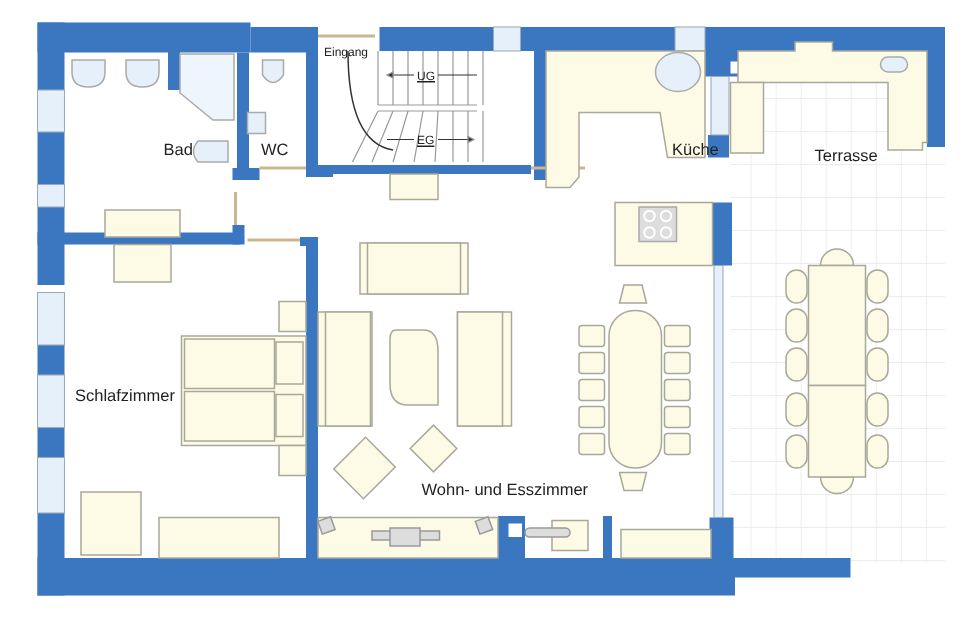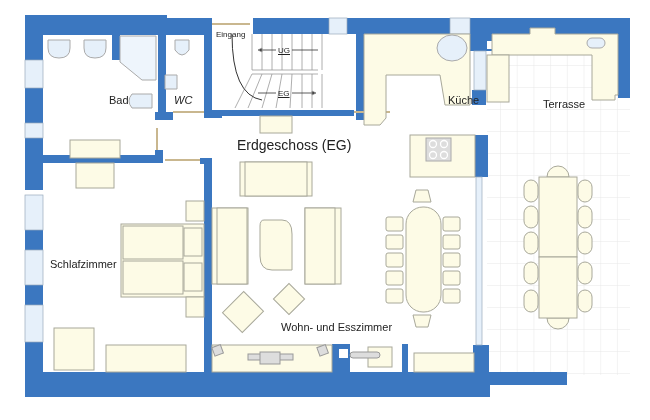--- a/index.html
+++ b/index.html
@@ -194,22 +194,21 @@
     <rect x="578" y="206" width="14" height="22" rx="7"></rect>
     <rect x="578" y="232" width="14" height="22" rx="7"></rect>
     <rect x="578" y="262" width="14" height="22" rx="7"></rect>
     <rect x="578" y="290" width="14" height="22" rx="7"></rect>
     <rect x="539" y="177" width="38" height="80"></rect>
     <rect x="539" y="257" width="38" height="61"></rect>
   </g>
 </svg>
 
 <div class="lbl" style="left:66px;top:94px;margin-left:43px;">Bad</div>
-<div class="lbl" style="left:174px;top:94px;font-style:italic;">WC</div>
+<div class="lbl" style="left:174px;top:94px;">WC</div>
 <div class="lbl small" style="left:216px;top:30px;">Eingang</div>
 <div class="lbl small" style="left:278px;top:46px;text-decoration:underline;">UG</div>
 <div class="lbl small" style="left:278px;top:89px;text-decoration:underline;">EG</div>
 <div class="lbl" style="left:428px;top:94px;padding-left:20px;">Küche</div>
 <div class="lbl" style="left:543px;top:98px;">Terrasse</div>
-<div class="lbl big" style="left:237px;top:137px;">Erdgeschoss (EG)</div>
 <div class="lbl" style="left:50px;top:258px;">Schlafzimmer</div>
 <div class="lbl" style="left:281px;top:321px;">Wohn- und Esszimmer</div>
 </div>
 
 </body></html>

